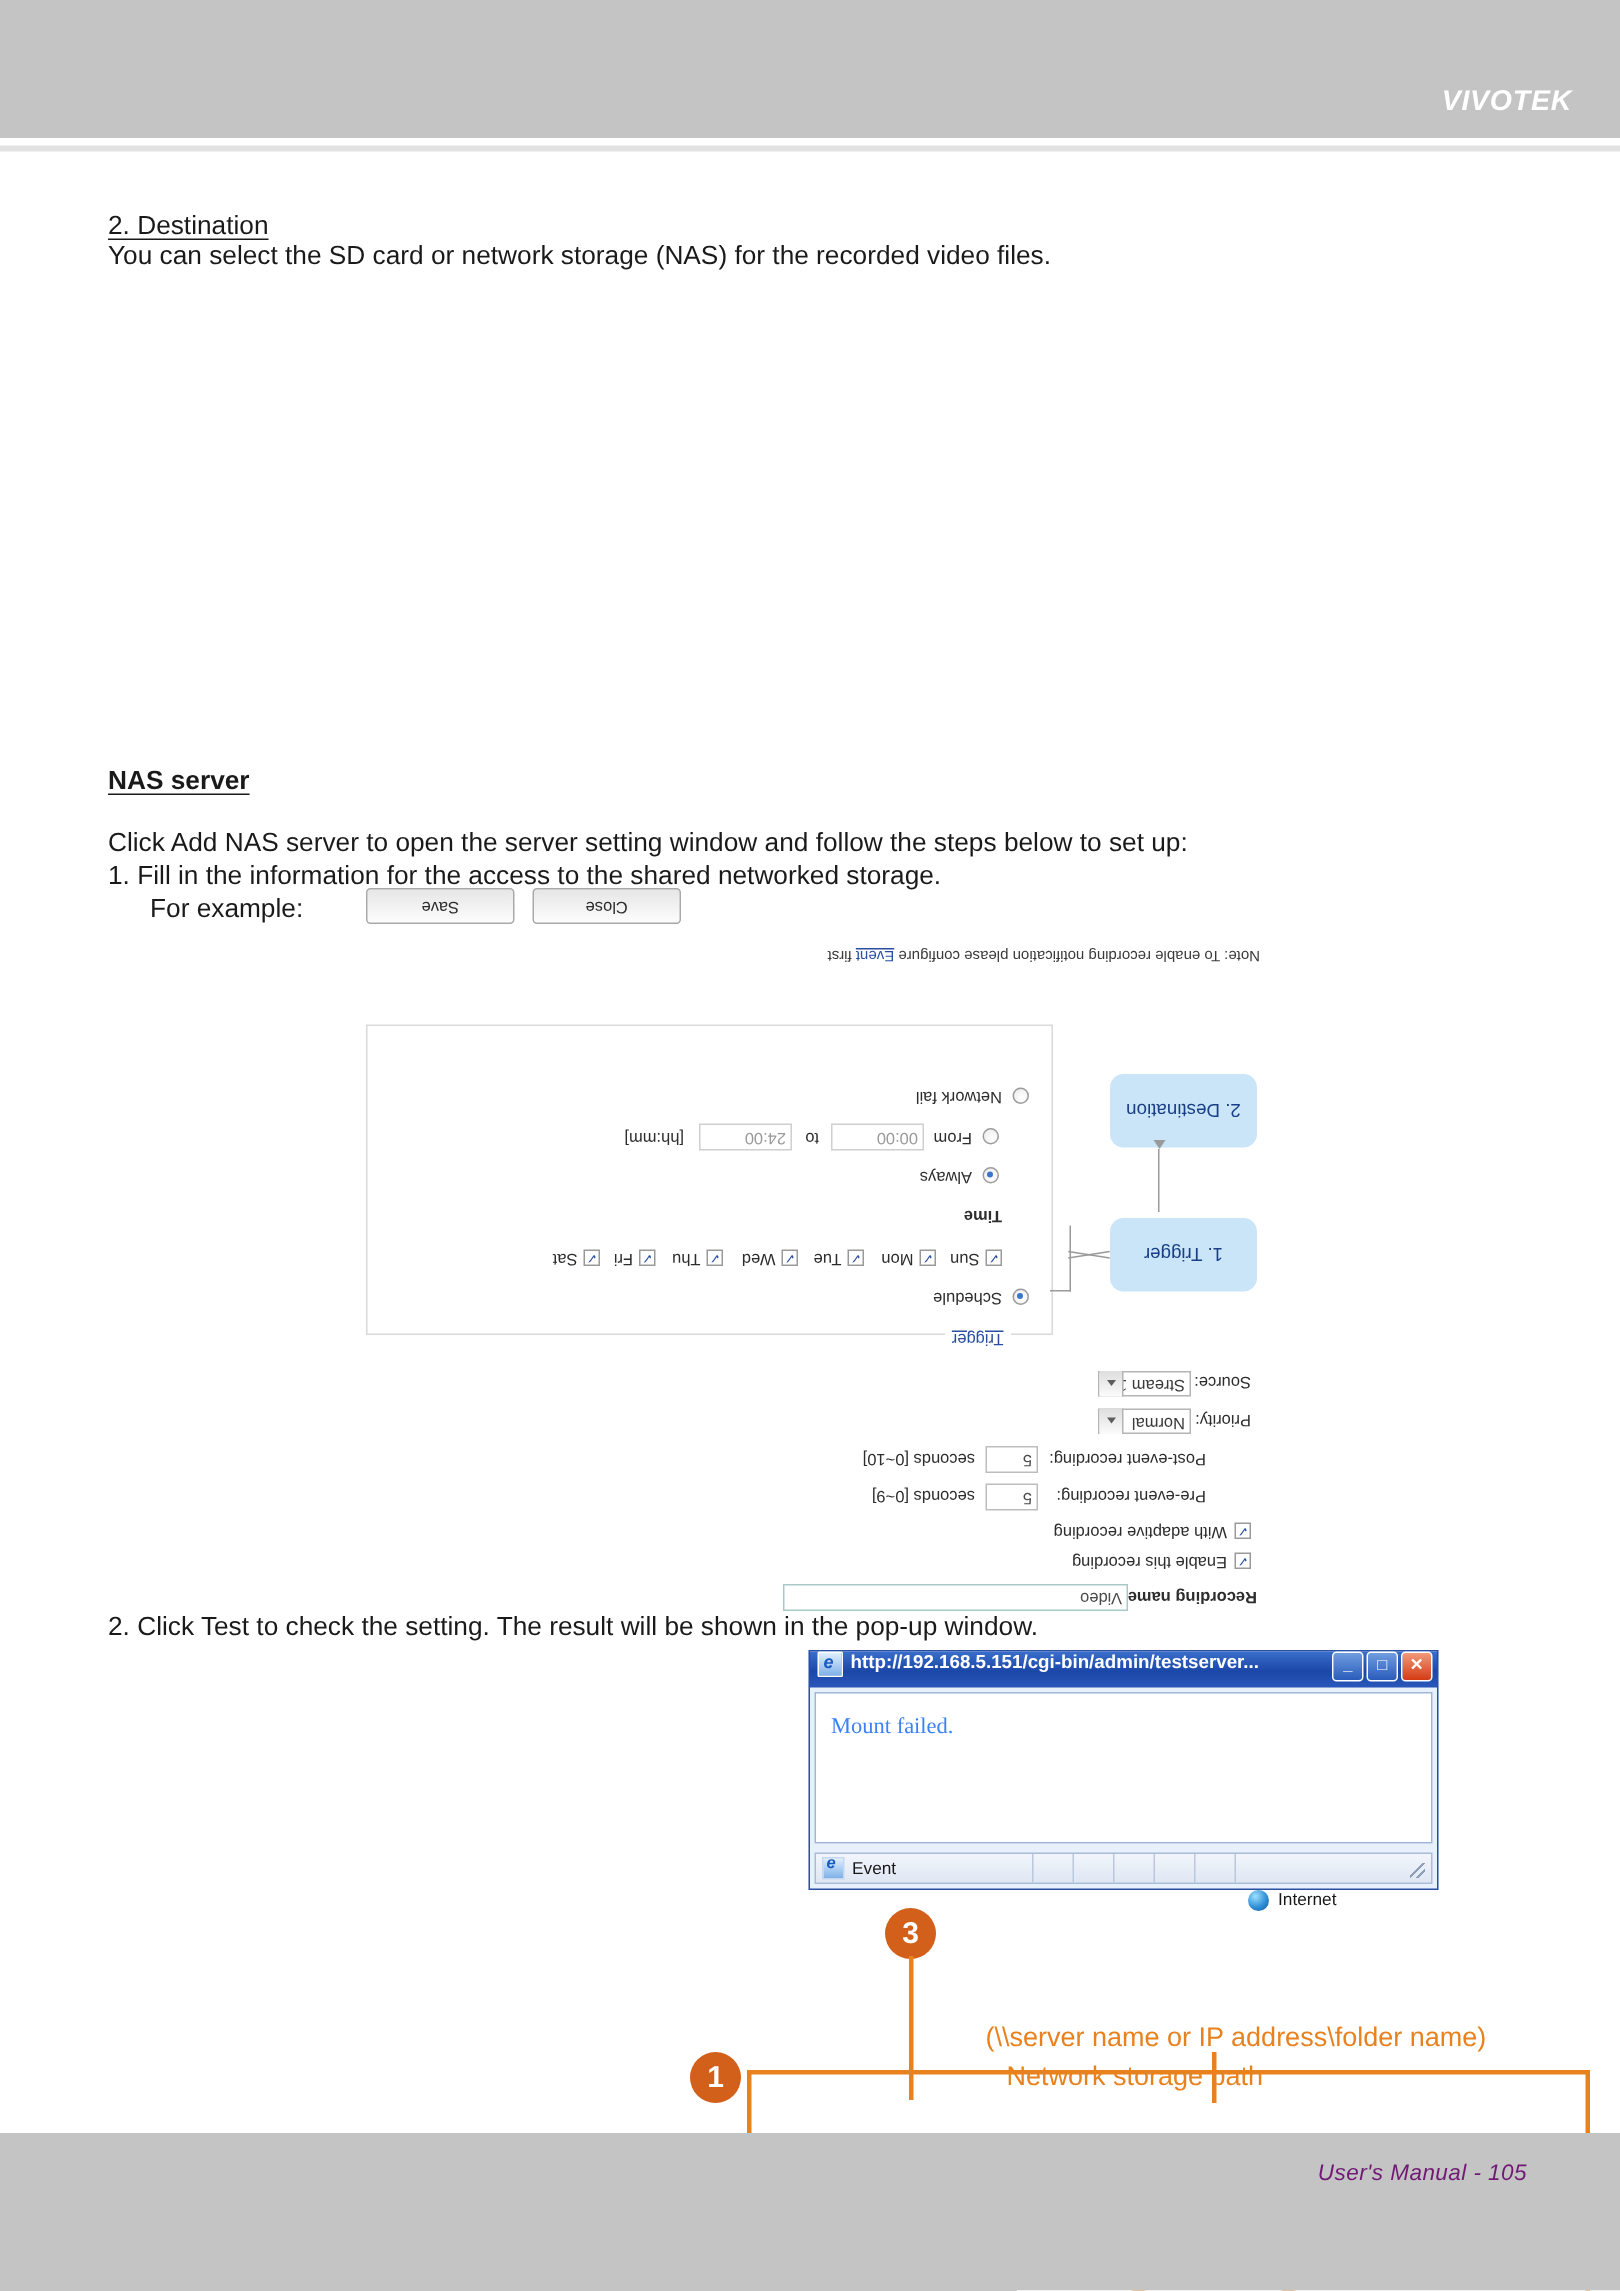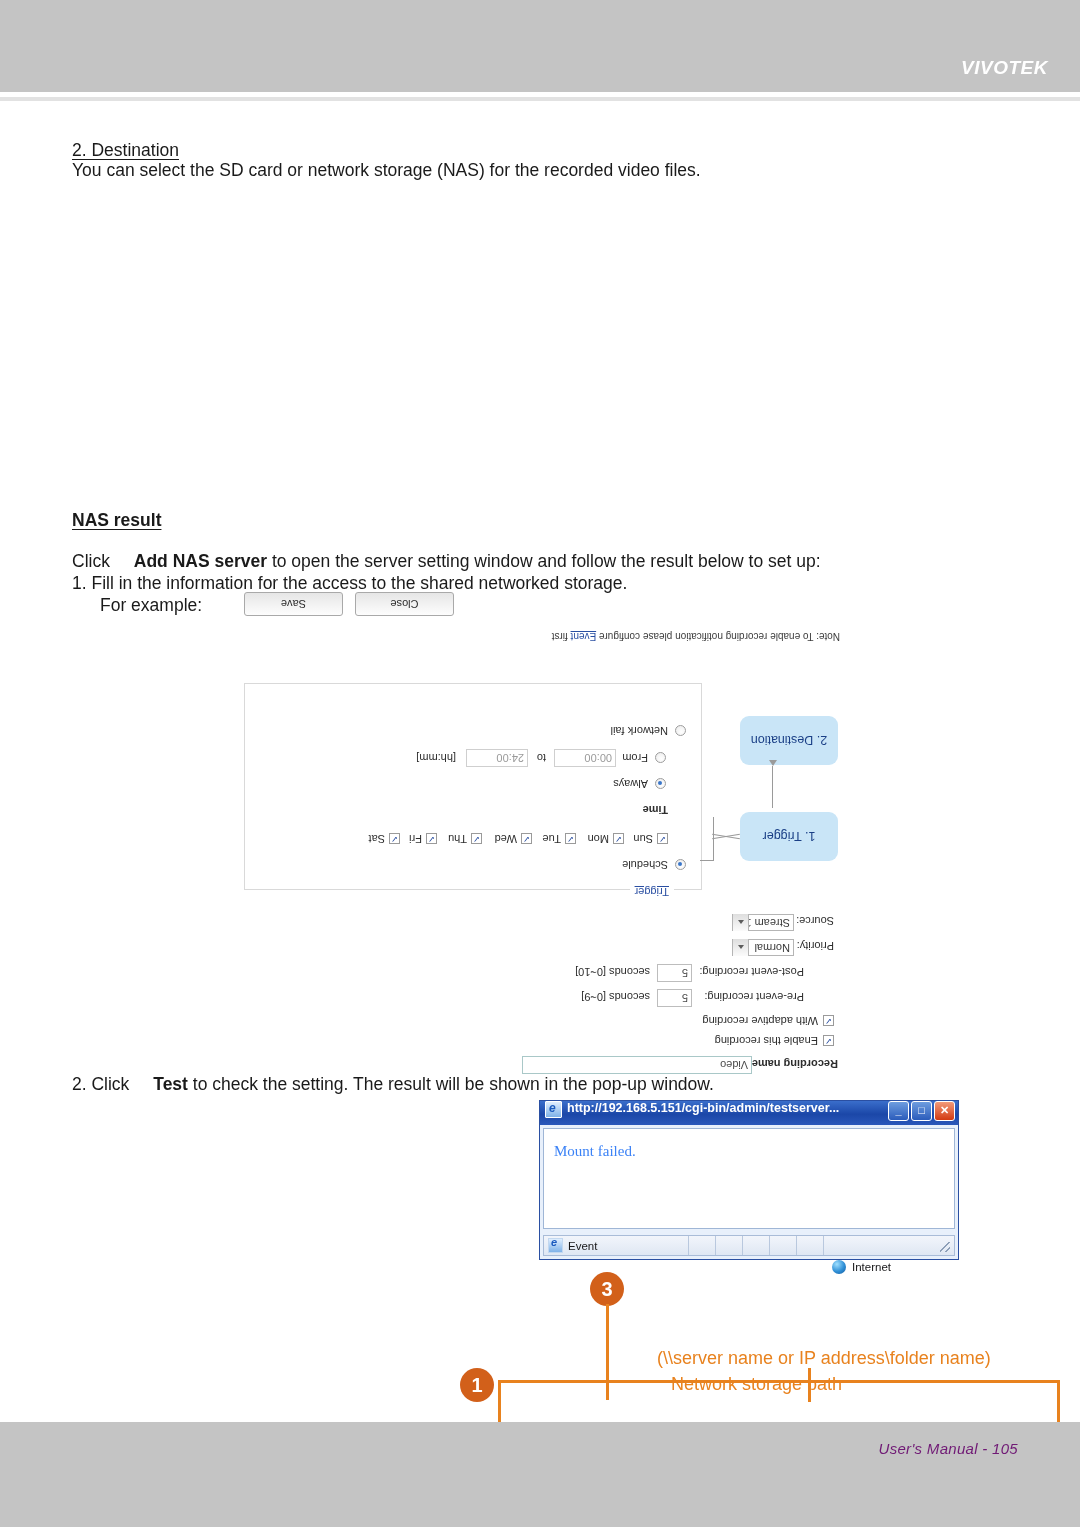--- a/index.html
+++ b/index.html
@@ -65,21 +65,21 @@
     position: absolute;
     font-size: 17.5px;
     color: #1a1a1a;
     line-height: 25px;
     white-space: nowrap;
   }
   .heading-underline {
     text-decoration: underline;
     text-underline-offset: 3px;
   }
-  .b { font-weight: bold; margin-left: 19px; }
+  .b { font-weight: normal; }
 
   #sec-destination-title { left: 72px; top: 138px; }
   #sec-destination-desc  { left: 72px; top: 158px; }
 
   #sec-nas-title { left: 72px; top: 508px; font-weight: bold; }
   #sec-nas-line1 { left: 72px; top: 549px; }
   #sec-nas-line2 { left: 72px; top: 571px; }
   #sec-nas-line3 { left: 100px; top: 593px; }
 
   #sec-step2 { left: 72px; top: 1072px; }
@@ -429,23 +429,23 @@
 </head>
 <body>
 
 <div class="page-header"></div>
 <div class="brand">VIVOTEK</div>
 <div class="header-rule"></div>
 
 <div class="body-text heading-underline" id="sec-destination-title">2. Destination</div>
 <div class="body-text" id="sec-destination-desc">You can select the SD card or network storage (NAS) for the recorded video files.</div>
 
-<div class="body-text heading-underline" id="sec-nas-title">NAS result</div>
-
-<div class="body-text" id="sec-nas-line1"><span>Click </span><span class="b">Add NAS server</span><span> to open the server setting window and follow the result below to set up:</span></div>
+<div class="body-text heading-underline" id="sec-nas-title">NAS server</div>
+
+<div class="body-text" id="sec-nas-line1"><span>Click </span><span class="b">Add NAS server</span><span> to open the server setting window and follow the steps below to set up:</span></div>
 
 <div class="body-text" id="sec-nas-line2">1. Fill in the information for the access to the shared networked storage.</div>
 <div class="body-text" id="sec-nas-line3">For example:</div>
 
 <div class="body-text" id="sec-step2"><span>2. Click </span><span class="b">Test</span><span> to check the setting. The result will be shown in the pop-up window.</span></div>
 
 <div class="figure">
   <div class="figure-inner">
 
     <div class="ui-note" style="left:12px; top:424px;"><span>Note: To enable recording notification please configure </span><u>Event</u><span> first</span></div>

